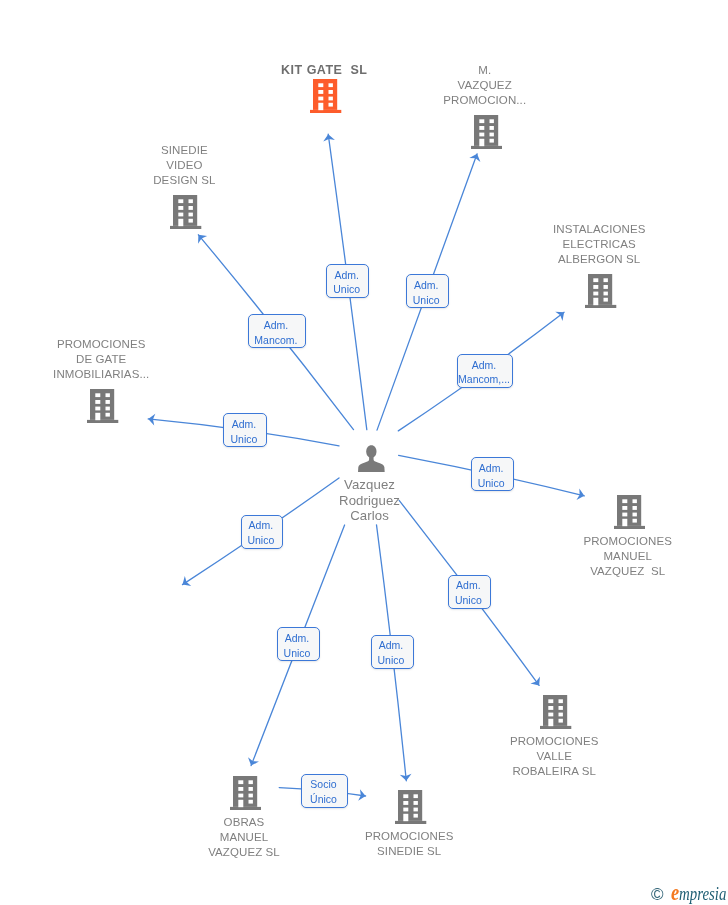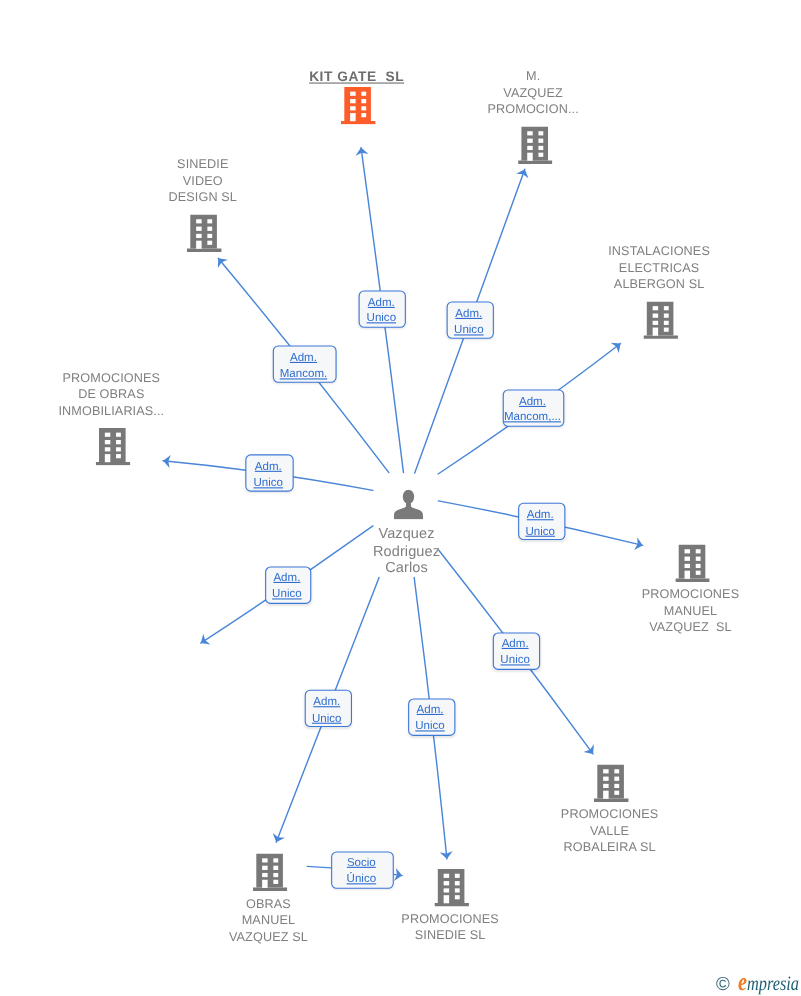--- a/index.html
+++ b/index.html
@@ -8,21 +8,21 @@
   #stage{position:absolute;left:0;top:0;width:728px;height:905px;background:#fff;}
   svg#edges{position:absolute;left:0;top:0;width:728px;height:905px;pointer-events:none;}
   .node{position:absolute;text-align:center;}
   .node-label{color:#808080;font-size:11.5px;line-height:15.1px;white-space:nowrap;letter-spacing:0.1px;position:relative;left:-1.8px;}
   .node-label.bold{font-weight:bold;color:#6e6e6e;font-size:12.5px;letter-spacing:0.5px;}
   .node-icon{display:block;margin:0 auto;}
   .edge-label{position:absolute;border:1.2px solid #3c78d8;border-radius:5px;
     background:#f6f7f8;color:#2f6ed0;font-size:10.5px;line-height:14.8px;
     text-align:center;box-sizing:border-box;
     display:flex;flex-direction:column;justify-content:center;align-items:center;padding-top:3px;
-    box-shadow:0 1px 2px rgba(0,0,0,0.10);text-decoration:underline;}
+    box-shadow:0 1px 2px rgba(0,0,0,0.10);}
   .edge-label .lines{display:inline-block;text-align:center;position:relative;left:-1.2px;}
   .edge-label .lines div{white-space:nowrap;}
   .node-label div{white-space:pre;}
   .node-label.center{font-size:13.2px;line-height:15.2px;}
   .wm{position:absolute;left:651px;top:883.5px;display:flex;align-items:baseline;}
   .wm-c{color:#2e6275;font-size:17px;line-height:17px;margin-right:7px;font-family:"Liberation Sans",sans-serif;}
   .wm-e{color:#f47920;font-size:23px;line-height:17px;font-style:italic;font-weight:bold;
     font-family:"Liberation Serif",serif;display:inline-block;transform:scaleX(0.8);transform-origin:left bottom;margin-right:-2px;}
   .wm-r{color:#1f5e73;font-size:18.6px;line-height:17px;font-style:italic;
     font-family:"Liberation Serif",serif;display:inline-block;transform:scaleX(0.8);transform-origin:left bottom;}
@@ -60,21 +60,21 @@
 <path fill="#7a7a7a" d="M133.5 2 C163 2 185 28 185 66 C185 104 163 130 133.5 130 C104 130 82 104 82 66 C82 28 104 2 133.5 2 Z"></path>
 <path fill="#7a7a7a" d="M133.5 108 C147 108 156 118 156 134 L156 148 C156 160 171 167 198 175 C240 188 261 199 264 222 L267 273 L0 273 L3 222 C6 199 27 188 69 175 C96 167 111 160 111 148 L111 134 C111 118 120 108 133.5 108 Z"></path>
 </svg>
 <div class="node-label center" style="margin-top:5.2px;">
         <div>Vazquez</div>
         <div>Rodriguez</div>
         <div>Carlos</div>
       </div>
 </div>
 <div class="node" style="left:256.00px;top:62.50px;width:140px;">
-<div class="node-label bold" style="margin-bottom:1px;text-decoration:underline;">
+<div class="node-label bold" style="margin-bottom:1px;">
         <div>KIT GATE  SL</div>
       </div>
       <svg class="node-icon" width="31.3" height="34.2" viewBox="0 0 313 342">
 <path fill="#fd5c2b" d="M30 0 H272 V309 H30 Z"></path>
 <path fill="#fd5c2b" d="M0 309 H313 V342 H0 Z"></path>
 <rect x="83" y="43" width="50" height="38" fill="#fff"></rect>
         <rect x="185" y="43" width="44" height="38" fill="#fff"></rect>
 <rect x="83" y="110" width="50" height="39" fill="#fff"></rect>
         <rect x="185" y="110" width="44" height="39" fill="#fff"></rect>
 <rect x="83" y="176" width="50" height="38" fill="#fff"></rect>
@@ -136,21 +136,21 @@
         <rect x="185" y="110" width="44" height="39" fill="#fff"></rect>
 <rect x="83" y="176" width="50" height="38" fill="#fff"></rect>
         <rect x="185" y="176" width="44" height="38" fill="#fff"></rect>
 <rect x="83" y="238" width="50" height="74" fill="#fff"></rect>
         <rect x="185" y="238" width="44" height="38" fill="#fff"></rect>
 </svg>
 </div>
 <div class="node" style="left:33.00px;top:337.30px;width:140px;">
 <div class="node-label" style="margin-bottom:6.3px;">
         <div>PROMOCIONES</div>
-        <div>DE OBRAS</div>
+        <div>DE GATE</div>
         <div>INMOBILIARIAS...</div>
       </div>
       <svg class="node-icon" width="31.3" height="34.2" viewBox="0 0 313 342">
 <path fill="#787878" d="M30 0 H272 V309 H30 Z"></path>
 <path fill="#787878" d="M0 309 H313 V342 H0 Z"></path>
 <rect x="83" y="43" width="50" height="38" fill="#fff"></rect>
         <rect x="185" y="43" width="44" height="38" fill="#fff"></rect>
 <rect x="83" y="110" width="50" height="39" fill="#fff"></rect>
         <rect x="185" y="110" width="44" height="39" fill="#fff"></rect>
 <rect x="83" y="176" width="50" height="38" fill="#fff"></rect>
@@ -287,21 +287,21 @@
         <div>Adm.</div>
         <div>Unico</div>
       </div>
     </div>
 <div class="edge-label" style="left:370.59999999999997px;top:634.5px;width:43.1px;height:34px;">
       <div class="lines">
         <div>Adm.</div>
         <div>Unico</div>
       </div>
     </div>
-<div class="edge-label" style="left:301.20000000000005px;top:773.7px;width:57px;height:34px;">
+<div class="edge-label" style="left:301.20000000000005px;top:773.7px;width:47px;height:34px;">
       <div class="lines">
         <div>Socio</div>
         <div>Único</div>
       </div>
     </div>
 <div class="wm">
 <span class="wm-c">©</span>
 <span class="wm-e">e</span>
 <span class="wm-r">mpresia</span>
 </div>

